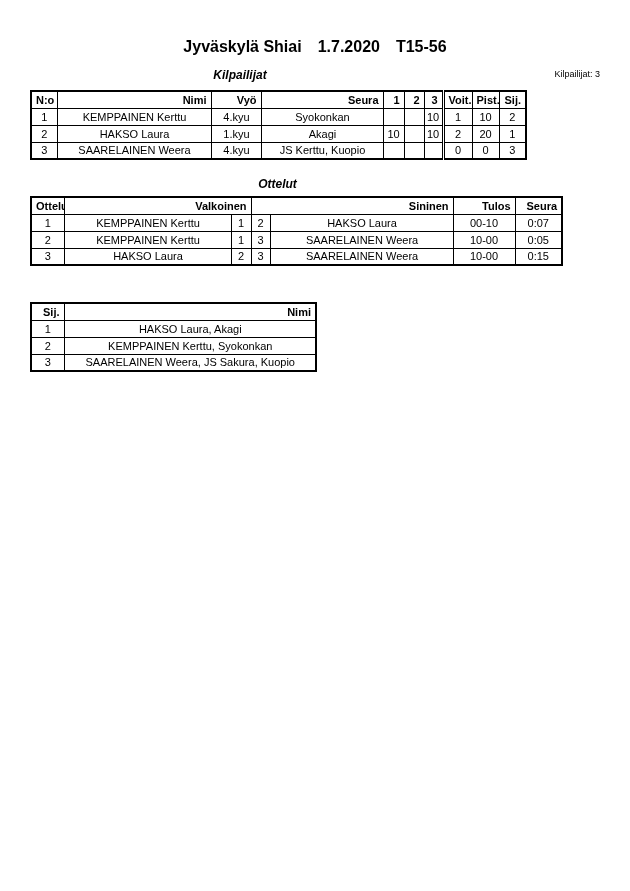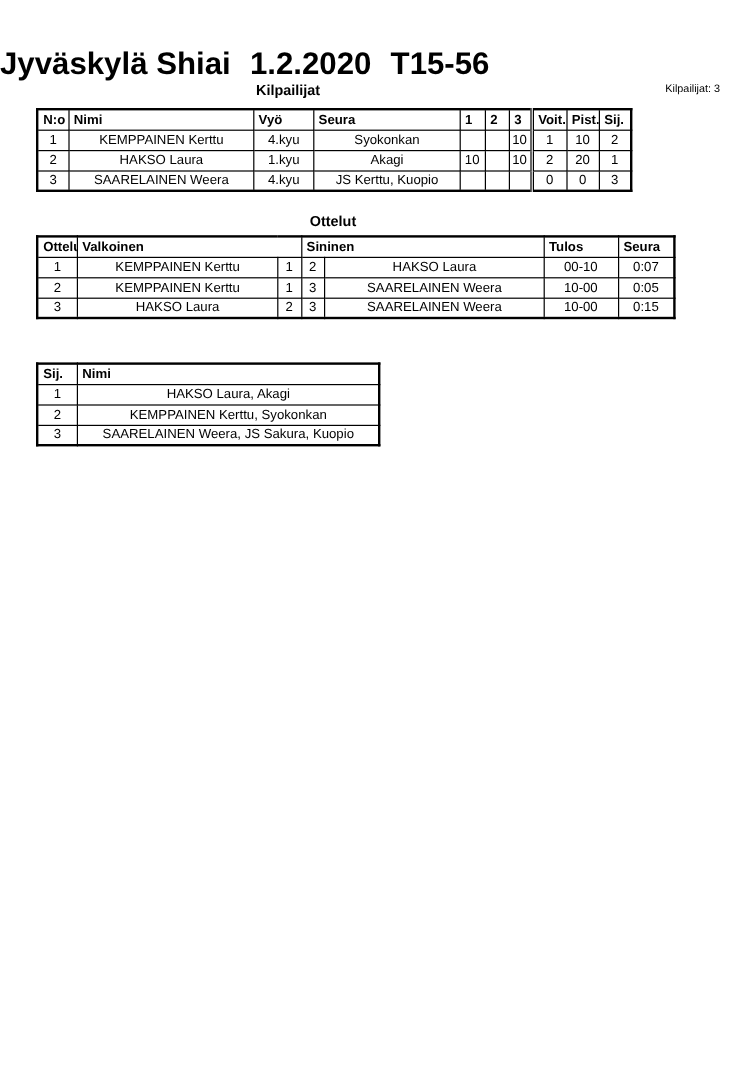--- a/index.html
+++ b/index.html
@@ -1,52 +1,52 @@
 <!DOCTYPE html>
 <html><head>
 <meta charset="utf-8">
 <style>
   * { margin:0; padding:0; box-sizing:border-box; }
   html,body { background:#ffffff; }
   body { font-family:"Liberation Sans", sans-serif; color:#000; }
   .page { position:relative; width:630px; height:891px; background:#fff; overflow:hidden; }
 
-  .title { position:absolute; top:38px; left:0; width:630px; display:flex; 
-           align-items:baseline; font-size:26px; font-weight:bold; }
+  .title { position:absolute; top:38px; left:0; width:630px; display:flex; justify-content:center;
+           align-items:baseline; font-size:16px; font-weight:bold; }
   .t-date { margin-left:16px; }
   .t-cat  { margin-left:16px; }
 
-  .sec-title { position:absolute; font-size:12px; font-weight:bold; text-align:center; }
+  .sec-title { position:absolute; font-size:12px; font-weight:bold; text-align:center;font-style:italic; }
   #sec-kilpailijat { top:68px;  left:30px; width:420px; }
   #sec-ottelut     { top:177px; left:30px; width:495px; }
   #sec-tulokset    { top:283px; left:30px; width:285px; }
 
   .count-label { position:absolute; top:69px; right:30px; font-size:9px; }
 
   table.tbl { position:absolute; border-collapse:collapse; table-layout:fixed; background:#fff;
               border:2px solid #000; }
   .tbl th, .tbl td { border:1px solid #000; font-size:11px; height:17px; padding:0 4px;
                      overflow:hidden; white-space:nowrap; vertical-align:middle; }
-  .tbl th { font-weight:bold; text-align:left; }
+  .tbl th { font-weight:bold; text-align:right; }
   .tbl td.c { text-align:center; padding:0 1px; }
   .tbl td.l { text-align:center; padding-left:5px; }
   .dbl { border-left:3px double #000 !important; }
 
   #tbl-kilpailijat { top:90px;  left:30px; width:497px; }
   #tbl-ottelut     { top:196px; left:30px; width:533px; }
   #tbl-tulokset    { top:302px; left:30px; width:287px; }
 </style>
 </head>
 <body>
 
 <div class="page">
 
   <div class="title">
     <span>Jyväskylä Shiai</span>
-    <span class="t-date">1.2.2020</span>
+    <span class="t-date">1.7.2020</span>
     <span class="t-cat">T15-56</span>
   </div>
 
   <div class="count-label">Kilpailijat: 3</div>
 
   <div class="sec-title" id="sec-kilpailijat">Kilpailijat</div>
 
   <table class="tbl" id="tbl-kilpailijat">
     <colgroup>
       <col style="width:26px">

